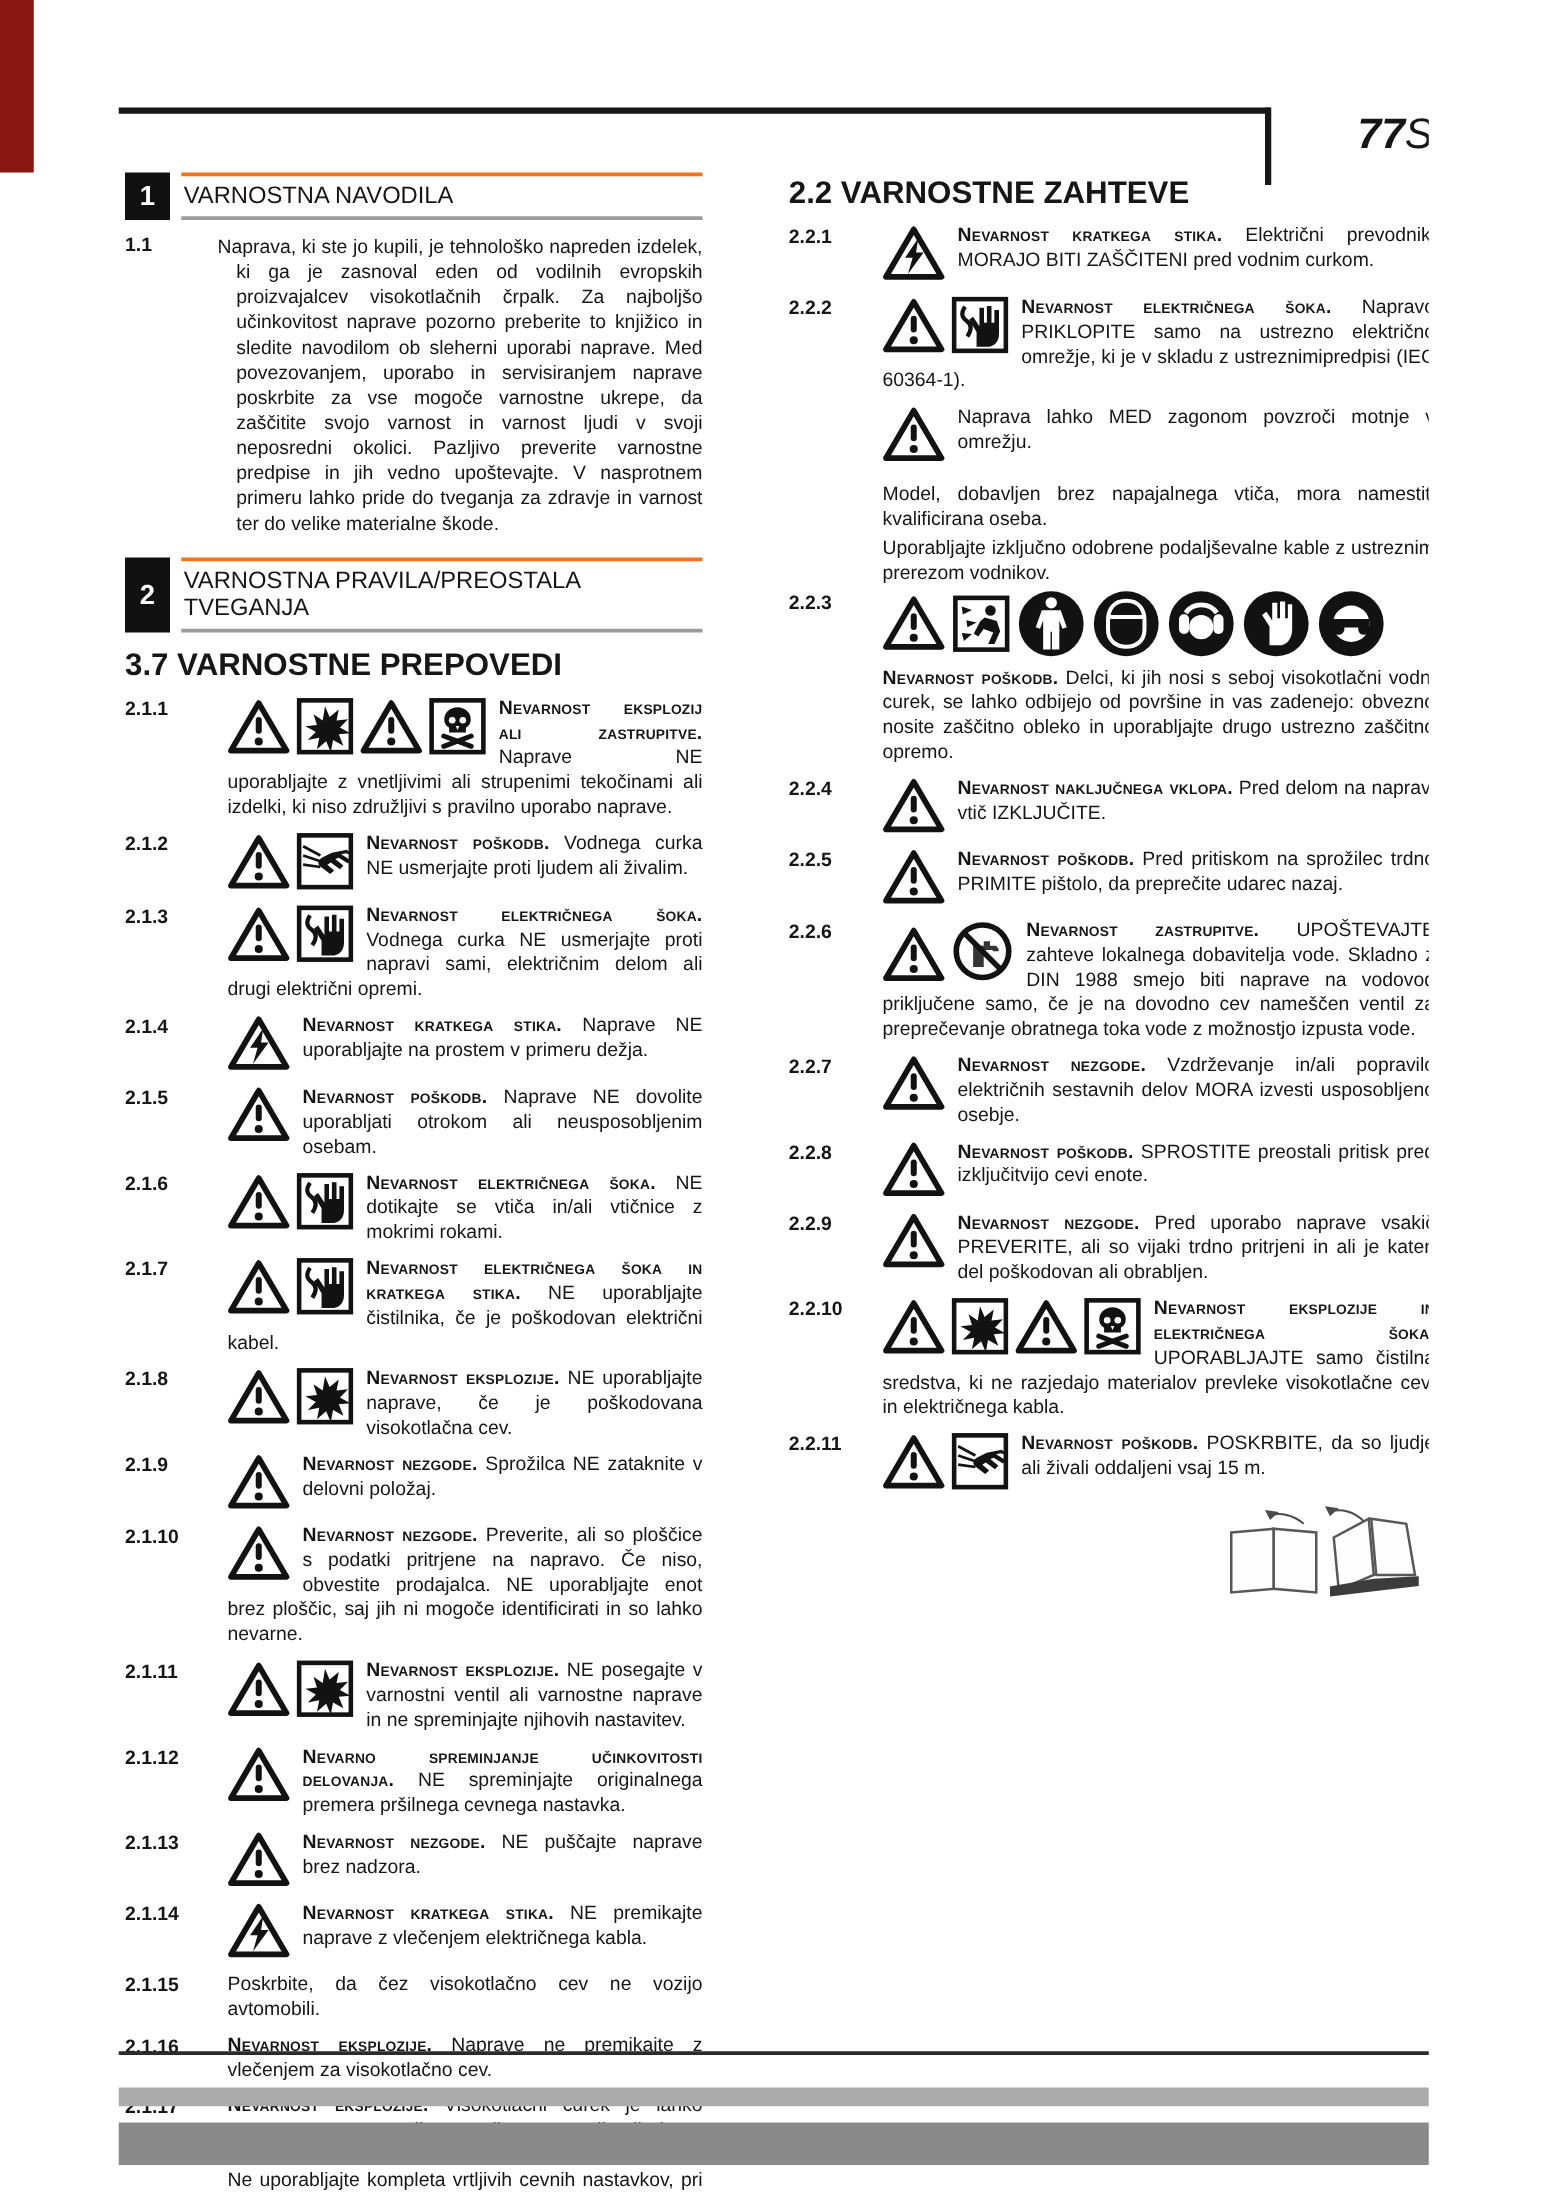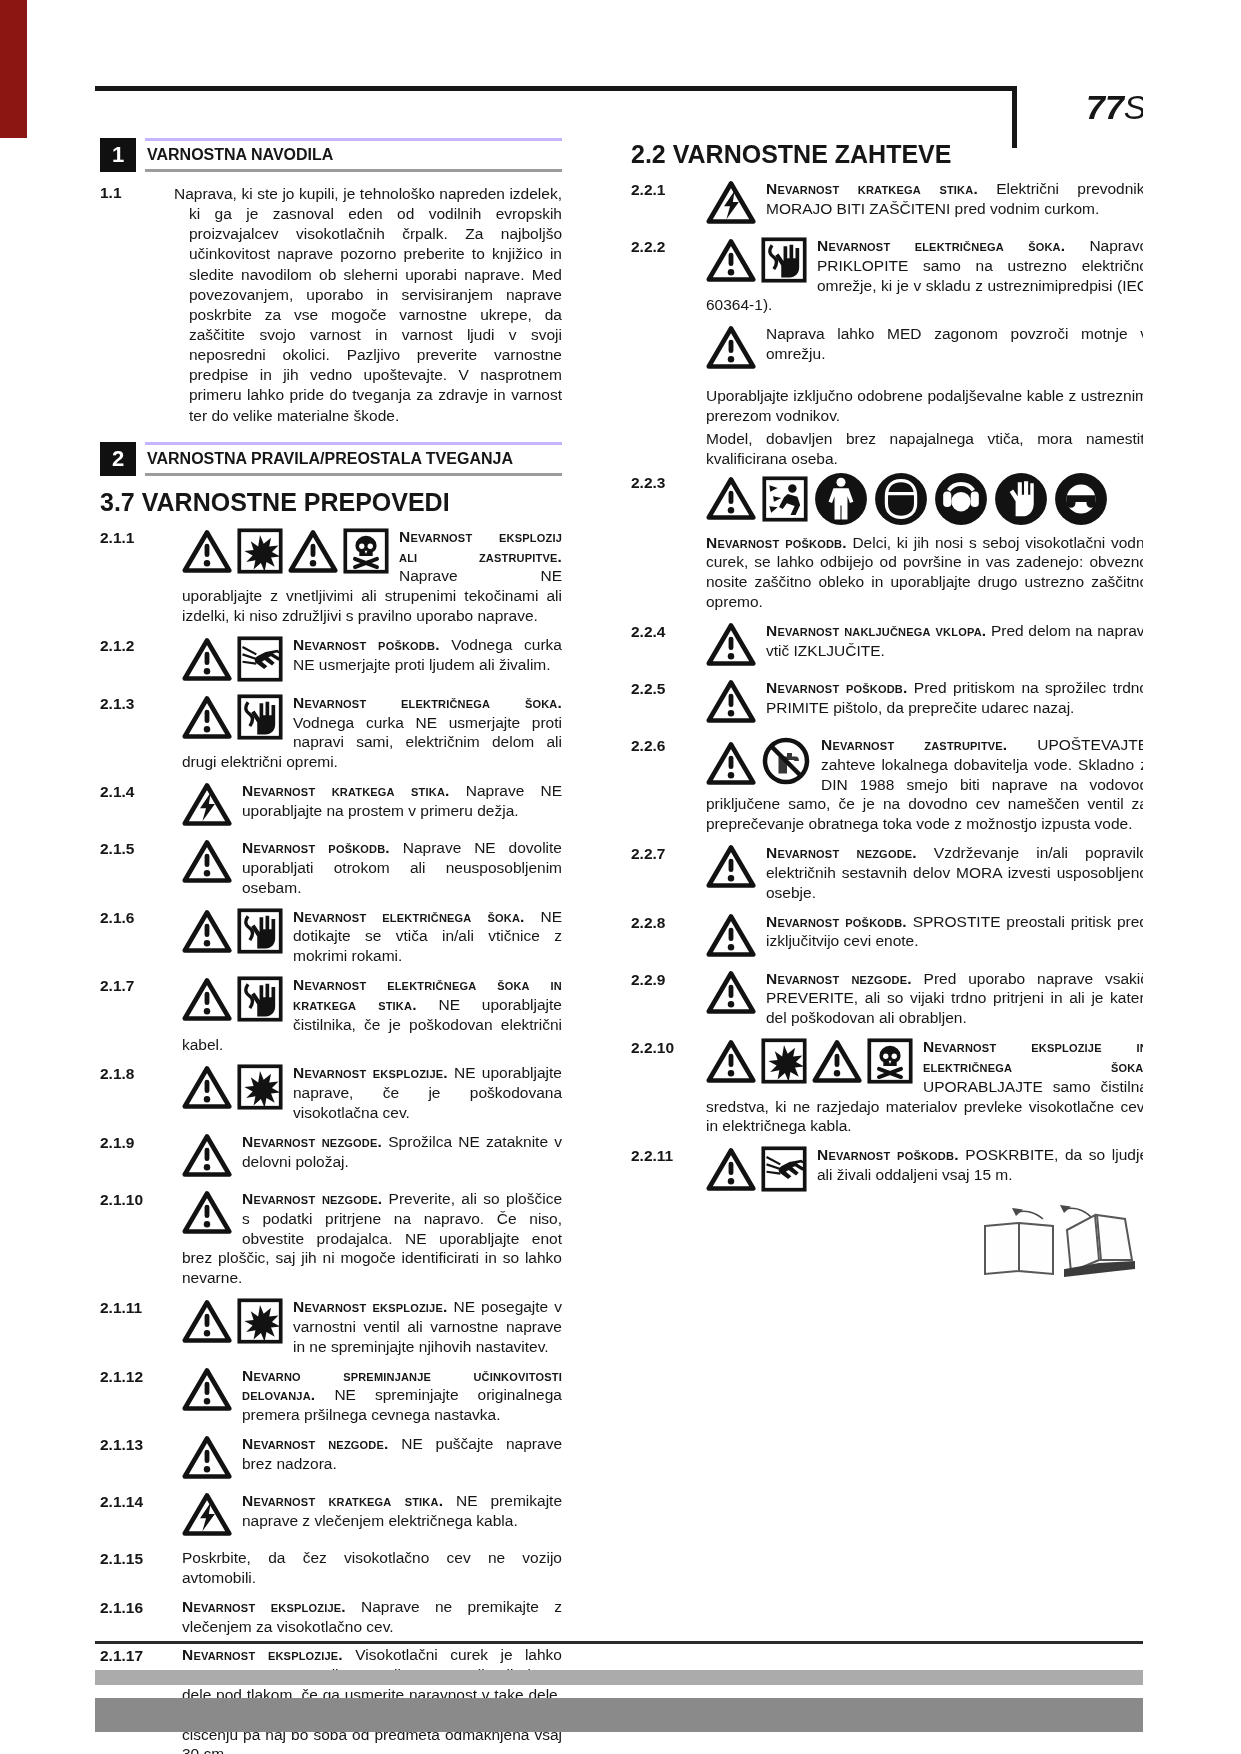--- a/index.html
+++ b/index.html
@@ -16,22 +16,22 @@
   .page-label { position:absolute; left:1086px; top:88px; font-style:italic; font-size:34px; letter-spacing:0; white-space:nowrap; }
   .page-label .pnum { font-weight:bold; }
   
   .col { position:absolute; top:138px; }
   .col.left  { left:100px; width:462px; }
   .col.right { left:631px; width:517px; }
   
   .sec-head { display:flex; align-items:stretch; gap:9px; margin-bottom:12px; }
   .sec-num  { flex:0 0 36px; width:36px; background:#101010; color:#fff; font-weight:bold;
               font-size:22px; display:flex; align-items:center; justify-content:center; }
-  .sec-title{ flex:1; border-top:3px solid #c4b5fd; border-bottom:3px solid #9c9c9c;
-              display:flex; align-items:center; font-weight:bold; font-size:16px; padding:5px 2px; }
+  .sec-title{ flex:1; border-top:3px solid #f97316; border-bottom:3px solid #9c9c9c;
+              display:flex; align-items:center; font-weight:normal; font-size:19px; padding:5px 2px; }
   
   .para { display:flex; margin-bottom:16px;gap:44px; }
   .para .num  { flex:0 0 30px; font-weight:bold; font-size:15.5px; }
   .para .body { flex:1; text-align:justify; font-size:15.5px; line-height:1.3; padding-left:15px; text-indent:-15px; }
   
   .sub-head { font-weight:bold; font-size:25px; margin:2px 0 10px 0; }
   
   .item { display:flex; margin-bottom:9px; }
   .item .num  { font-weight:bold; font-size:15.5px; padding-top:2px; }
   .col.left  .item .num { flex:0 0 82px; }
@@ -377,25 +377,25 @@
                 <svg width="50" height="45" viewBox="0 0 54 48">
                   <path d="M27 3.5 L51 44.5 H3 Z" fill="none" stroke="#121212" stroke-width="5" stroke-linejoin="round"></path>
                   <rect x="24.4" y="15.5" width="5.2" height="14.5" rx="2.6" fill="#121212"></rect>
                   <circle cx="27" cy="36.6" r="3.5" fill="#121212"></circle>
                 </svg>
               </span>
             </span><span>Naprava lahko MED zagonom povzroči motnje v omrežju.</span></div>
         </div>
         <div class="item plain">
           <div class="num"></div>
-          <div class="body"><span>Uporabljajte izključno odobrene podaljševalne kable z ustreznim prerezom vodnikov.</span></div>
+          <div class="body"><span>Model, dobavljen brez napajalnega vtiča, mora namestiti kvalificirana oseba.</span></div>
         </div>
         <div class="item plain">
           <div class="num"></div>
-          <div class="body"><span>Model, dobavljen brez napajalnega vtiča, mora namestiti kvalificirana oseba.</span></div>
+          <div class="body"><span>Uporabljajte izključno odobrene podaljševalne kable z ustreznim prerezom vodnikov.</span></div>
         </div>
         <div class="item">
           <div class="num">2.2.3</div>
           <div class="body stacked"><span class="icons">
               <span class="ic">
                 <svg width="50" height="45" viewBox="0 0 54 48">
                   <path d="M27 3.5 L51 44.5 H3 Z" fill="none" stroke="#121212" stroke-width="5" stroke-linejoin="round"></path>
                   <rect x="24.4" y="15.5" width="5.2" height="14.5" rx="2.6" fill="#121212"></rect>
                   <circle cx="27" cy="36.6" r="3.5" fill="#121212"></circle>
                 </svg>

